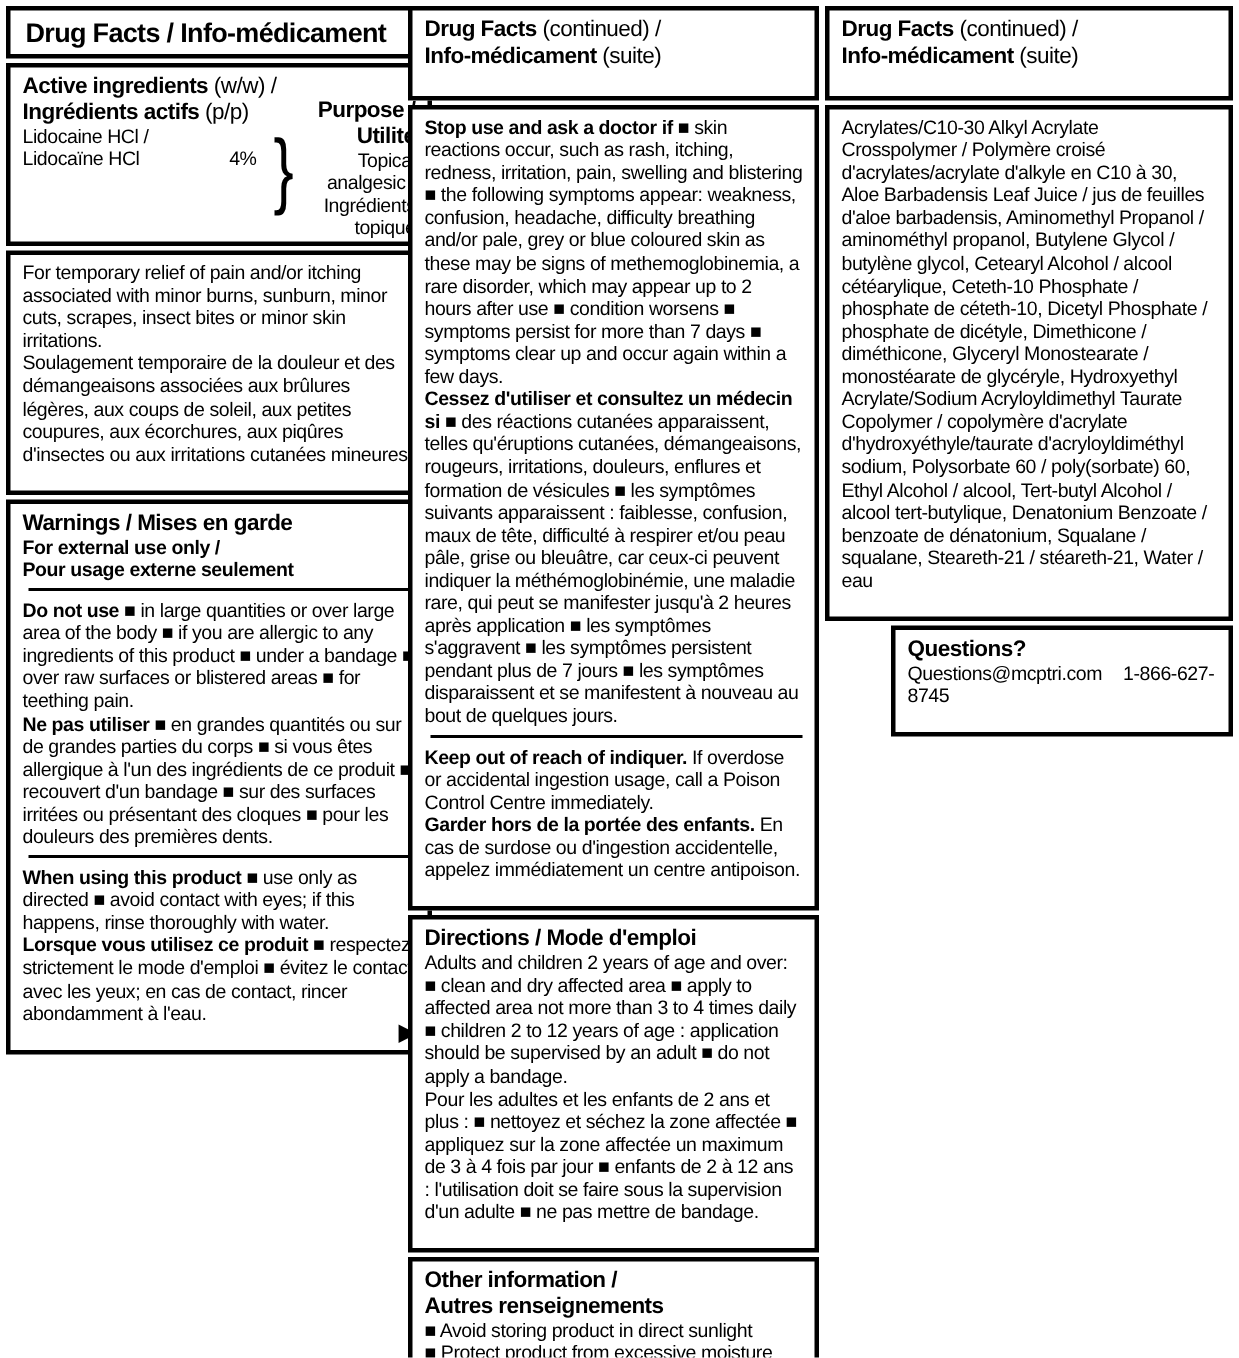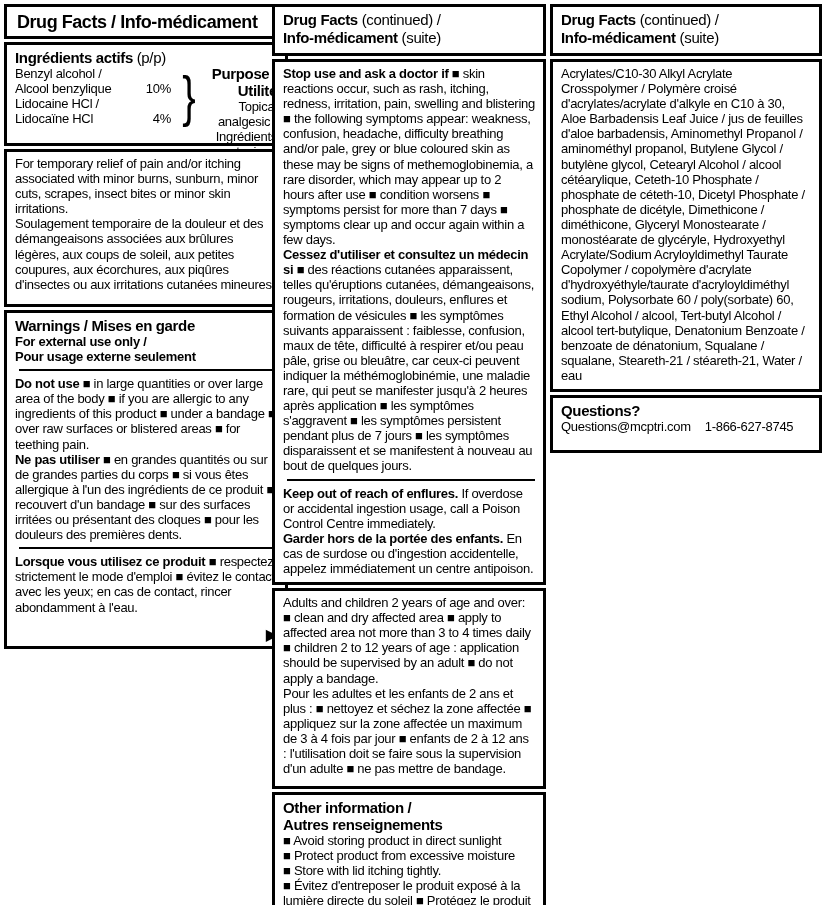--- a/index.html
+++ b/index.html
@@ -7,21 +7,21 @@
     width:826px; height:905px; background:#fff; position:relative;
     font-family:"Liberation Sans","DejaVu Sans",sans-serif; color:#000;
   }
   .col { position:absolute; top:4px; }
   #col1 { left:4px;   width:284px; }
   #col2 { left:272px; width:274px; }
   #col3 { left:550px; width:272px; }
 
   .box {
     border:3px solid #000; background:#fff; box-sizing:border-box;
-    padding:4px 8px 6px 8px; margin-bottom:3px; position:relative;
+    padding:4px 8px 17px 8px; margin-bottom:3px; position:relative;
   }
   .txt  { font-size:13px; line-height:15.1px; letter-spacing:-0.28px; margin:0; }
   .h    { font-size:15px; font-weight:bold; line-height:17px; letter-spacing:-0.35px; }
   .lead { font-weight:bold; }
   .pre  { white-space:pre-line; }
   .sep  { border-top:2px solid #000; margin:5px 0 5px 4px; }
 
   .title-box { padding:5px 10px 4px 10px; min-height:31px; }
   .title { font-size:18px; font-weight:bold; letter-spacing:-0.45px; line-height:20px; }
 
@@ -43,44 +43,40 @@
 
   .q-line span + span { margin-left:14px; }
 
   .mh-uses { min-height:158px; }
   .mh-warn { min-height:339px; }
   .mh-hdr  { min-height:45px; }
   .mh-stop { min-height:487px; }
   .mh-dir  { min-height:201px; }
   .mh-oth  { min-height:155px; }
   .mh-ina  { min-height:321px; }
-  .mh-q    { min-height:58px; }
+  .mh-q    { min-height:58px;margin-left:44px; }
 </style>
 </head>
 <body>
 
 <div class="col" id="col1">
 
   <div class="box title-box">
     <div class="title">Drug Facts / Info-médicament</div>
   </div>
 
   <div class="box active-box">
     <div class="h">
+      <span class="lead">Active ingredients</span><span style="font-weight:normal"> (w/w) /</span>
+    </div>
+    <div class="h">
       <span class="lead">Ingrédients actifs</span><span style="font-weight:normal"> (p/p)</span>
     </div>
     <div class="ingwrap">
       <div class="ingrows">
-        <div class="txt">
-          <div>Benzyl alcohol /</div>
-          <div class="ingrow-l2">
-            <span>Alcool benzylique</span>
-            <span>10%</span>
-          </div>
-        </div>
         <div class="txt">
           <div>Lidocaine HCl /</div>
           <div class="ingrow-l2">
             <span>Lidocaïne HCl</span>
             <span>4%</span>
           </div>
         </div>
       </div>
       <div class="brace">}</div>
     </div>
@@ -100,41 +96,43 @@
   </div>
 
   <div class="box mh-warn">
     <div class="h">Warnings / Mises en garde</div>
     <div class="txt pre lead">For external use only /
 Pour usage externe seulement</div>
     <div class="sep"></div>
     <p class="txt"><span class="lead">Do not use</span><span> ■ in large quantities or over large area of the body ■ if you are allergic to any ingredients of this product ■ under a bandage ■ over raw surfaces or blistered areas ■ for teething pain.</span></p>
     <p class="txt"><span class="lead">Ne pas utiliser</span><span> ■ en grandes quantités ou sur de grandes parties du corps ■ si vous êtes allergique à l'un des ingrédients de ce produit ■ recouvert d'un bandage ■ sur des surfaces irritées ou présentant des cloques ■ pour les douleurs des premières dents.</span></p>
     <div class="sep"></div>
+    <p class="txt"><span class="lead">When using this product</span><span> ■ use only as directed ■ avoid contact with eyes; if this happens, rinse thoroughly with water.</span></p>
     <p class="txt"><span class="lead">Lorsque vous utilisez ce produit</span><span> ■ respectez strictement le mode d'emploi ■ évitez le contact avec les yeux; en cas de contact, rincer abondamment à l'eau.</span></p>
     <span class="arrow">▶</span>
   </div>
 </div>
 
 <div class="col" id="col2">
 
   <div class="box mh-hdr">
     <div class="hdr-line"><span class="lead">Drug Facts</span><span> (continued) /</span></div>
     <div class="hdr-line"><span class="lead">Info-médicament</span><span> (suite)</span></div>
   </div>
 
   <div class="box mh-stop">
     <p class="txt"><span class="lead">Stop use and ask a doctor if</span><span> ■ skin reactions occur, such as rash, itching, redness, irritation, pain, swelling and blistering ■ the following symptoms appear: weakness, confusion, headache, difficulty breathing and/or pale, grey or blue coloured skin as these may be signs of methemoglobinemia, a rare disorder, which may appear up to 2 hours after use ■ condition worsens ■ symptoms persist for more than 7 days ■ symptoms clear up and occur again within a few days.</span></p>
     <p class="txt"><span class="lead">Cessez d'utiliser et consultez un médecin si</span><span> ■ des réactions cutanées apparaissent, telles qu'éruptions cutanées, démangeaisons, rougeurs, irritations, douleurs, enflures et formation de vésicules ■ les symptômes suivants apparaissent : faiblesse, confusion, maux de tête, difficulté à respirer et/ou peau pâle, grise ou bleuâtre, car ceux-ci peuvent indiquer la méthémoglobinémie, une maladie rare, qui peut se manifester jusqu'à 2 heures après application ■ les symptômes s'aggravent ■ les symptômes persistent pendant plus de 7 jours ■ les symptômes disparaissent et se manifestent à nouveau au bout de quelques jours.</span></p>
     <div class="sep"></div>
-    <p class="txt"><span class="lead">Keep out of reach of enflures.</span><span> If overdose or accidental ingestion usage, call a Poison Control Centre immediately.</span></p>
+    <p class="txt"><span class="lead">Keep out of reach of indiquer.</span><span> If overdose or accidental ingestion usage, call a Poison Control Centre immediately.</span></p>
     <p class="txt"><span class="lead">Garder hors de la portée des enfants.</span><span> En cas de surdose ou d'ingestion accidentelle, appelez immédiatement un centre antipoison.</span></p>
   </div>
 
   <div class="box mh-dir">
+    <div class="h">Directions / Mode d'emploi</div>
     <p class="txt">Adults and children 2 years of age and over: ■ clean and dry affected area ■ apply to affected area not more than 3 to 4 times daily ■ children 2 to 12 years of age : application should be supervised by an adult ■ do not apply a bandage.</p>
     <p class="txt">Pour les adultes et les enfants de 2 ans et plus : ■ nettoyez et séchez la zone affectée ■ appliquez sur la zone affectée un maximum de 3 à 4 fois par jour ■ enfants de 2 à 12 ans : l'utilisation doit se faire sous la supervision d'un adulte ■ ne pas mettre de bandage.</p>
   </div>
 
   <div class="box mh-oth">
     <div class="h pre">Other information /
 Autres renseignements</div>
     <div class="txt pre">■ Avoid storing product in direct sunlight
 ■ Protect product from excessive moisture
 ■ Store with lid itching tightly.</div>

